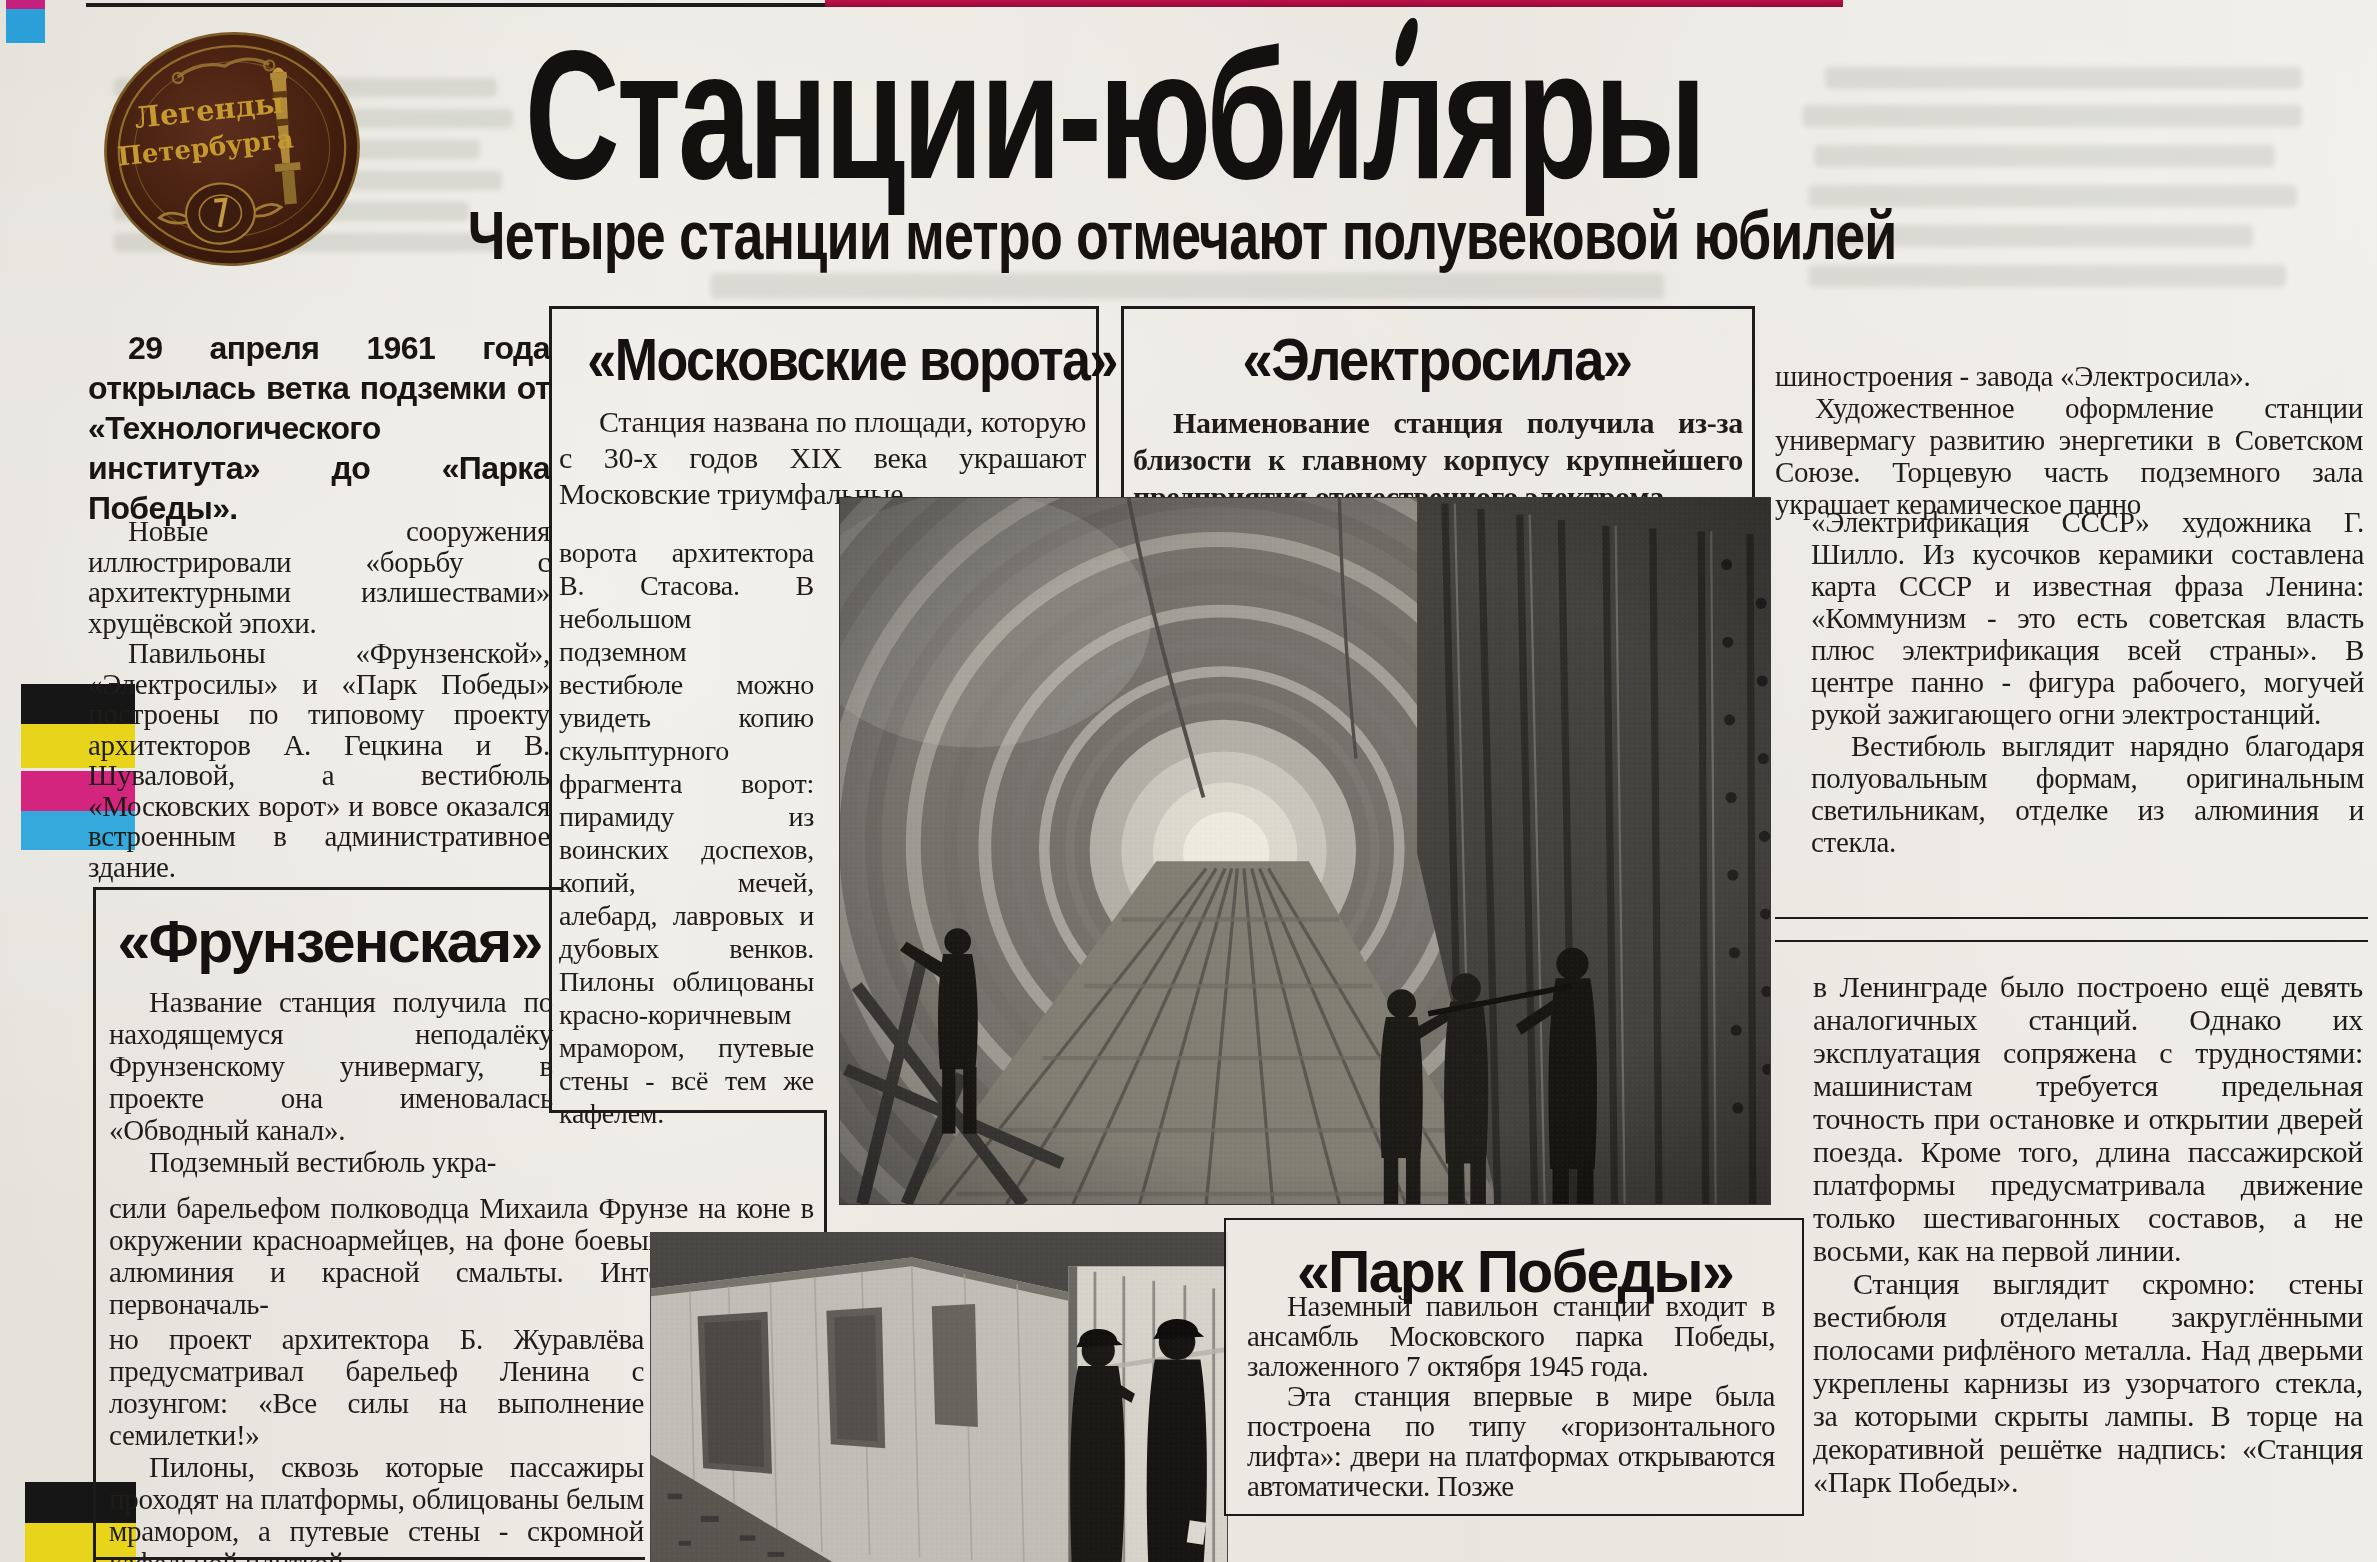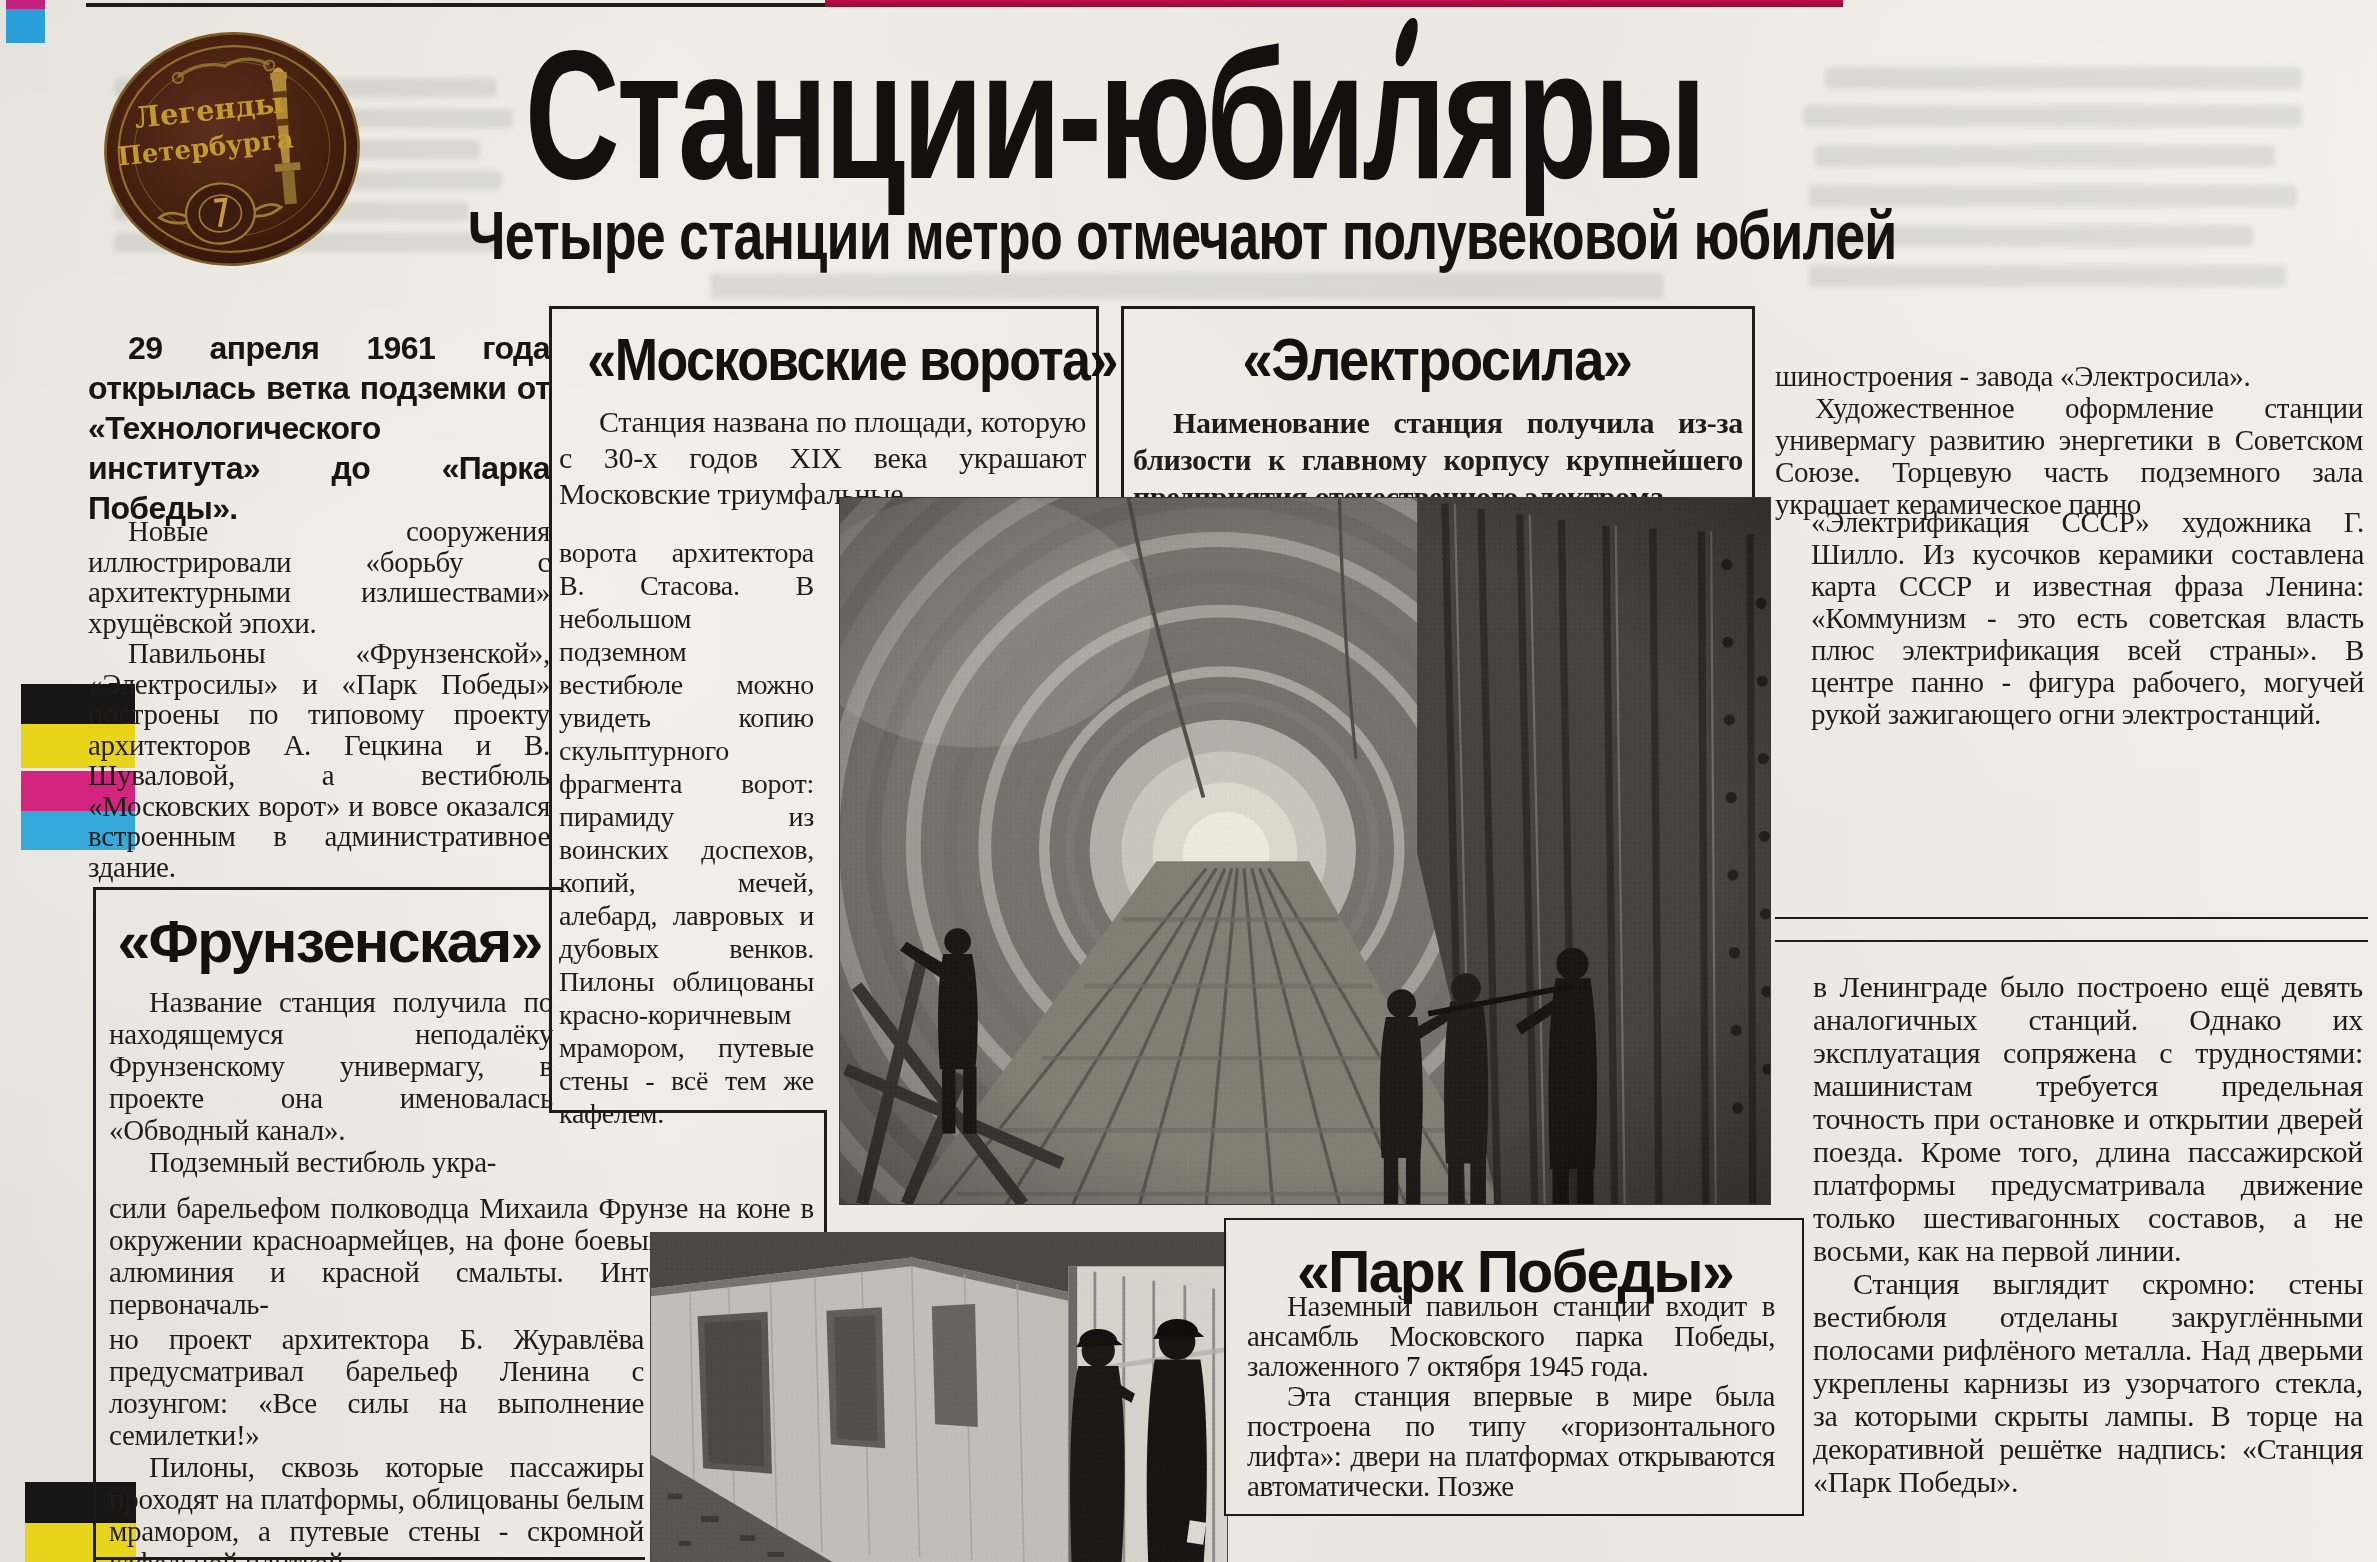--- a/index.html
+++ b/index.html
@@ -366,20 +366,21 @@
     <p class="ind">Наземный павильон станции входит в ансамбль Московского парка Победы, заложенного 7 октября 1945 года.</p>
     <p class="ind">Эта станция впервые в мире была построена по типу «горизонтального лифта»: двери на платформах открываются автоматически. Позже</p>
   </div>
 
   <div class="abs body rc" style="left:1775px;top:343px;width:588px;margin-top:17px;">
     <p>шиностроения - завода «Электросила».</p>
     <p class="ind">Художественное оформление станции универмагу развитию энергетики в Советском Союзе. Торцевую часть подземного зала украшает керамическое панно</p>
   </div>
   <div class="abs body rc" style="left:1811px;top:506px;width:553px;">
     <p>«Электрификация СССР» художника Г. Шилло. Из кусочков керамики составлена карта СССР и известная фраза Ленина: «Коммунизм - это есть советская власть плюс электрификация всей страны». В центре панно - фигура рабочего, могучей рукой зажигающего огни электростанций.</p>
+    <p class="ind">Вестибюль выглядит нарядно благодаря полуовальным формам, оригинальным светильникам, отделке из алюминия и стекла.</p>
   </div>
   <div class="abs hline" style="left:1775px;top:917px;width:593px;height:2.2px;"></div>
   <div class="abs hline" style="left:1775px;top:940px;width:593px;height:2.2px;"></div>
   <div class="abs body rc2" style="left:1813px;top:970px;width:550px;">
     <p>в Ленинграде было построено ещё девять аналогичных станций. Однако их эксплуатация сопряжена с трудностями: машинистам требуется предельная точность при остановке и открытии дверей поезда. Кроме того, длина пассажирской платформы предусматривала движение только шестивагонных составов, а не восьми, как на первой линии.</p>
     <p class="ind">Станция выглядит скромно: стены вестибюля отделаны закруглёнными полосами рифлёного металла. Над дверьми укреплены карнизы из узорчатого стекла, за которыми скрыты лампы. В торце на декоративной решётке надпись: «Станция «Парк Победы».</p>
   </div>
   <div class="abs byline" style="left:1665px;top:1576px;width:700px;">Подготовила Елена ПЕТРОВА</div>
 
 </div>

